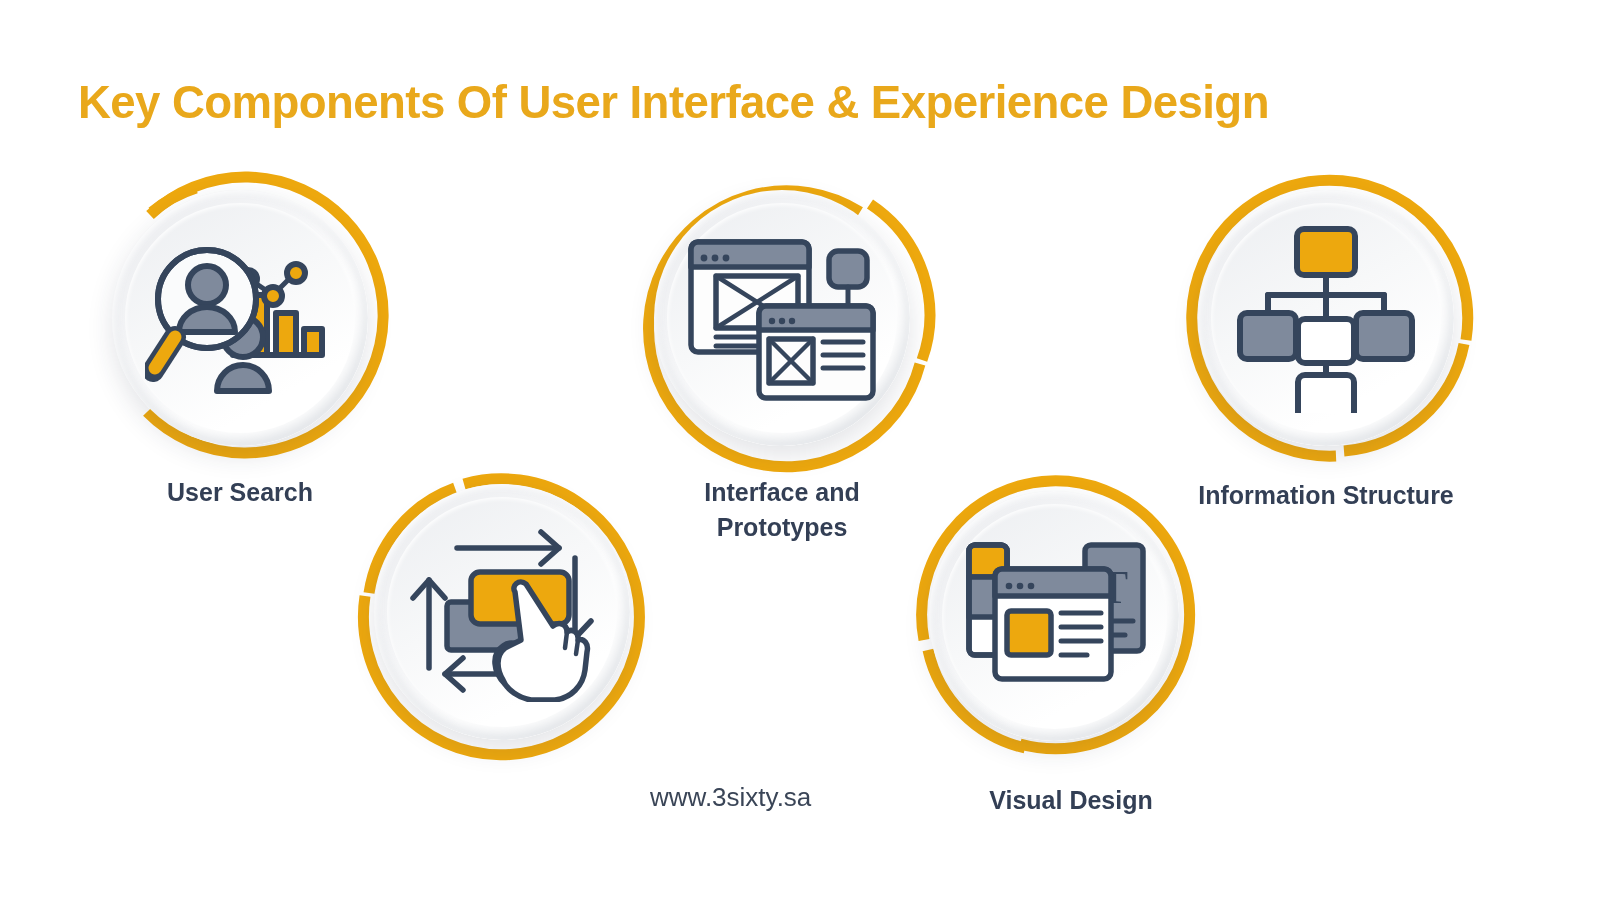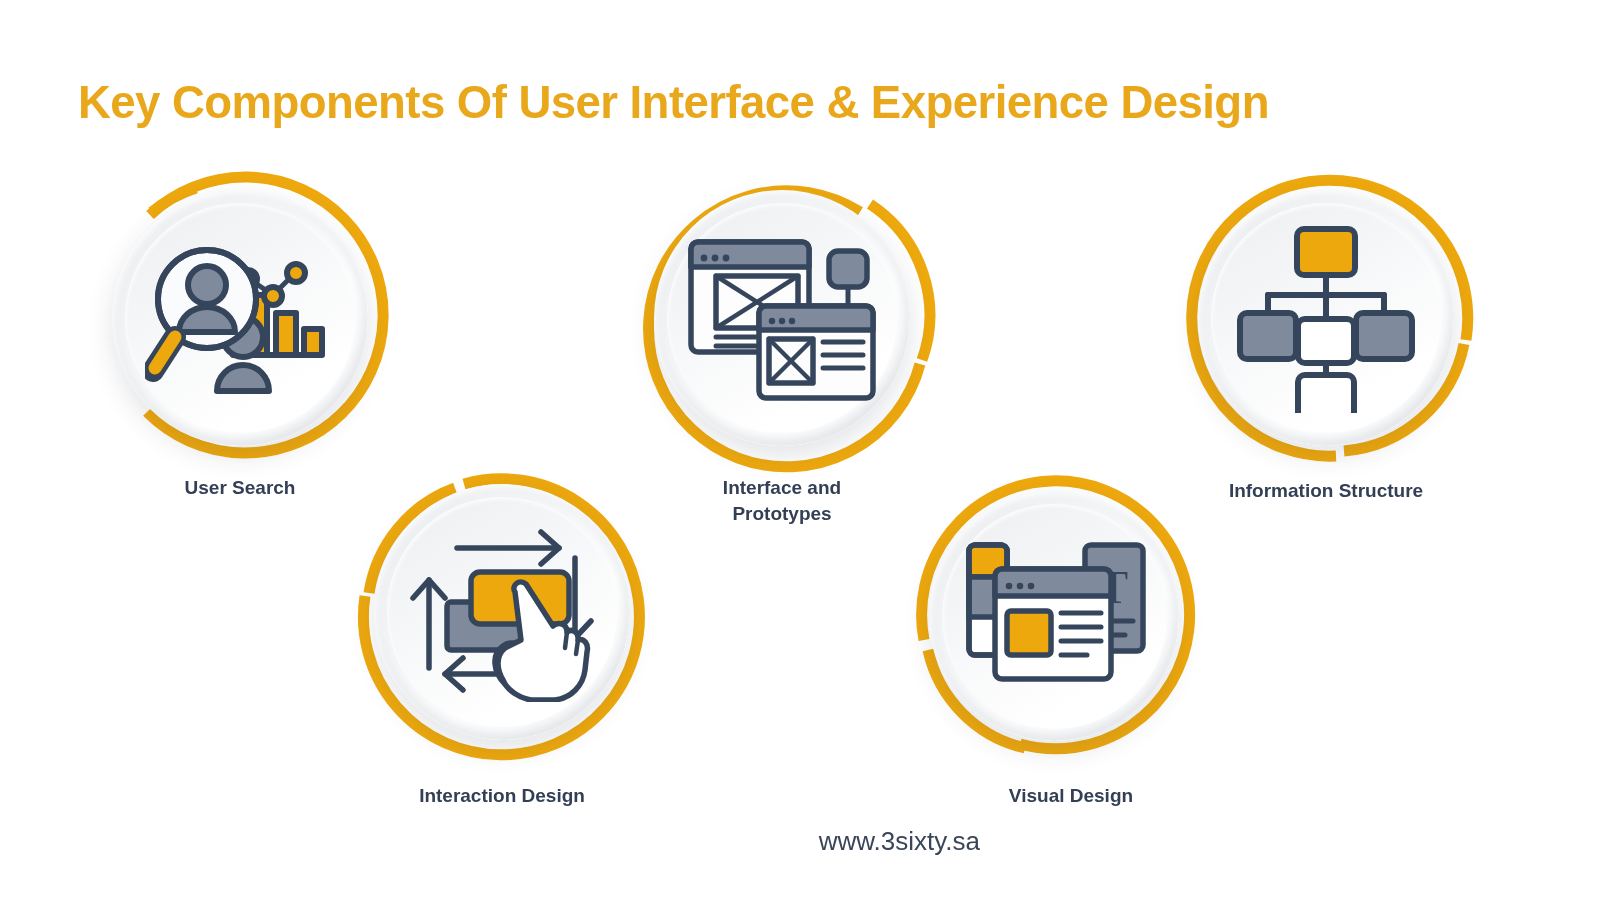--- a/index.html
+++ b/index.html
@@ -51,34 +51,33 @@
     box-shadow: inset 1px 2px 4px rgba(255,255,255,0.9);
   }
   .iconbox { position:absolute; inset:0; display:flex; align-items:center; justify-content:center; z-index:3; }
   .iconbox svg { display:block; }
 
   
   .lbl {
     position:absolute;
     color:#333f55;
     font-weight:bold;
-    font-size:19px;
+    font-size:25px;
     line-height:1.38;
     text-align:center;
     white-space:pre-line;
     font-family:"Liberation Sans", sans-serif;
   }
   .site {
     position:absolute;
     color:#3a4557;
     font-weight:normal;
     font-size:26px;
-    text-align:right;
-    font-family:"Liberation Sans", sans-serif;
-    margin-top:44px;
+    text-align:left;
+    font-family:"Liberation Sans", sans-serif;
   }
 </style>
 </head>
 <body>
 
 <div id="stage">
 
   <div class="title">Key Components Of User Interface &amp; Experience Design</div>
 
   <div class="badge" style="left:90px; top:168px; width:300px; height:300px;">
@@ -240,21 +239,20 @@
                    L 178 148 C 176 164 164 176 148 178
                    L 124 178 C 112 176 100 168 96 158
                    C 90 148 88 134 98 126
                    L 114 118 Z" fill="#ffffff"></path>
           <path d="M 160 110 L 158 126" stroke-width="4.5"></path>
           <path d="M 171 118 L 169 132" stroke-width="4.5"></path>
         </g>
       </svg>
     </div>
   </div>
-  <div class="lbl" style="left:332px; top:783px; width:340px;">Interaction Design</div>
 
   <div class="badge" style="left:908px; top:470px; width:292px; height:292px;">
     <div class="ringwrap">
       <svg class="ring" width="292" height="292" viewBox="0 0 292 292">
         <path d="M 16 170 A 134 134 0 1 1 112 274" fill="none" stroke="#eda80e" stroke-width="11" stroke-linecap="butt"></path>
         <path d="M 117 278 A 129 129 0 0 1 20 180" fill="none" stroke="#eda80e" stroke-width="11" stroke-linecap="butt"></path>
       </svg>
     </div>
     <div class="disc" style="left:21px; top:21px; width:250px; height:250px;"></div>
     <div class="iconbox">

